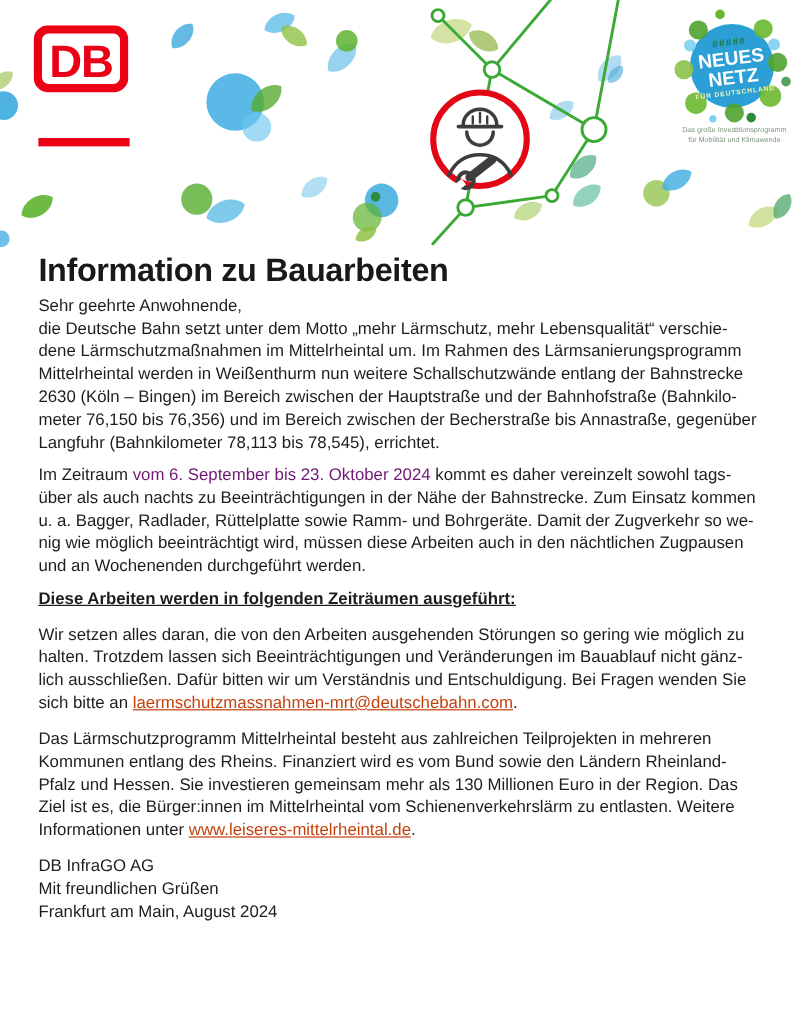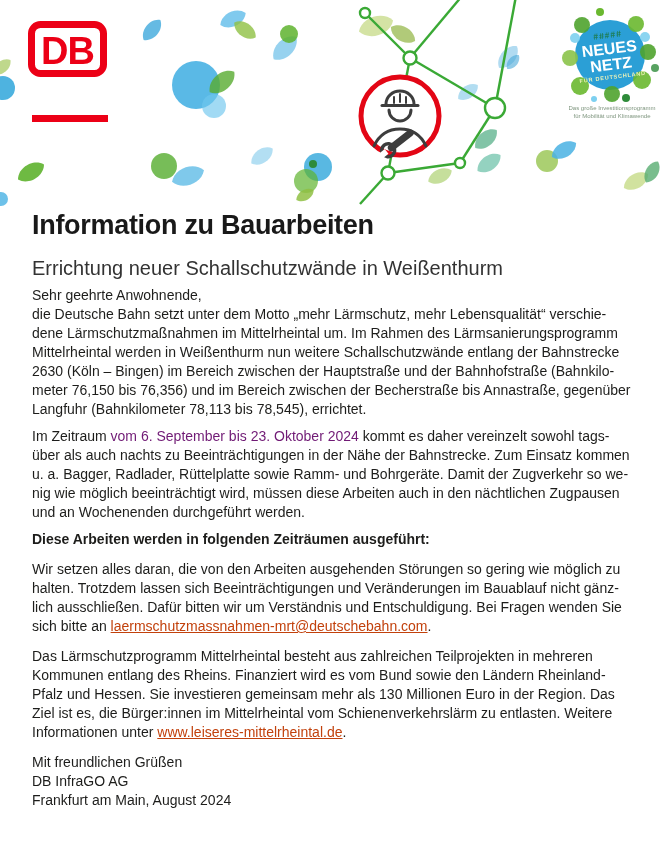--- a/index.html
+++ b/index.html
@@ -8,21 +8,21 @@
   .header-art{position:absolute;left:0;top:0;z-index:0;}
   .db-logo{position:absolute;left:28px;top:21px;z-index:2;}
   .red-bar{position:absolute;left:32px;top:115px;width:76px;height:7px;background:#ec0016;z-index:2;}
   .content{position:absolute;left:32px;top:210px;width:600px;z-index:1;}
   h1{margin:0;font-size:27px;line-height:30px;font-weight:bold;color:#191919;letter-spacing:-0.3px;}
   h2{margin:15px 0 0 0;font-size:20px;line-height:26px;font-weight:400;color:#333;}
   p{margin:0;font-size:14px;line-height:19px;color:#1d1d1b;}
   .salutation{margin-top:5px;}
   .p-intro{}
   .p-period{margin-top:8px;}
-  .list-heading{margin-top:8px;font-weight:bold;}
+  .list-heading{margin-top:8px;font-weight:bold;text-decoration:underline;}
   ul.periods{margin:0;padding:0;list-style:none;}
   ul.periods li{font-size:14px;line-height:19px;padding-left:13px;text-indent:-13px;}
   ul.periods li::before{content:"\2022\00a0";color:#a50010;font-weight:bold;}
   .p-apology{margin-top:11px;}
   .p-program{margin-top:11px;}
   .signature{margin-top:11px;}
   .signature span{display:block;}
   a{color:#c2410c;text-decoration:underline;}
   strong{font-weight:normal;color:#701a75;}
 </style>
@@ -131,33 +131,32 @@
 
   <svg class="db-logo" width="79" height="56" viewBox="0 0 79 56">
     <rect x="3.5" y="3.5" width="72" height="49" rx="9" fill="#ffffff" stroke="#ec0016" stroke-width="7"></rect>
     <text x="39.5" y="43" font-family="Liberation Sans, sans-serif" font-size="38" font-weight="bold" fill="#ec0016" text-anchor="middle" letter-spacing="-1">DB</text>
   </svg>
 
   <div class="red-bar"></div>
 
   <div class="content">
     <h1>Information zu Bauarbeiten</h1>
-    <h2>Errichtung neuer Schallschutzwände in Weißenthurm</h2>
 
     <p class="salutation">Sehr geehrte Anwohnende,</p>
 
     <p class="p-intro">die Deutsche Bahn setzt unter dem Motto „mehr Lärmschutz, mehr Lebensqualität“ verschie­dene Lärmschutzmaßnahmen im Mittelrheintal um. Im Rahmen des Lärmsanierungsprogramm Mittelrheintal werden in Weißenthurm nun weitere Schallschutzwände entlang der Bahnstrecke 2630 (Köln – Bingen) im Bereich zwischen der Hauptstraße und der Bahnhofstraße (Bahnkilo­meter 76,150 bis 76,356) und im Bereich zwischen der Becherstraße bis Annastraße, gegen­über Langfuhr (Bahnkilometer 78,113 bis 78,545), errichtet.</p>
 
     <p class="p-period"><span>Im Zeitraum </span><strong>vom 6. September bis 23. Oktober 2024</strong><span> kommt es daher vereinzelt sowohl tags­über als auch nachts zu Beeinträchtigungen in der Nähe der Bahnstrecke. Zum Einsatz kommen u. a. Bagger, Radlader, Rüttelplatte sowie Ramm- und Bohrgeräte. Damit der Zugverkehr so we­nig wie möglich beeinträchtigt wird, müssen diese Arbeiten auch in den nächtlichen Zugpausen und an Wochenenden durchgeführt werden.</span></p>
 
     <p class="list-heading">Diese Arbeiten werden in folgenden Zeiträumen ausgeführt:</p>
 
     <p class="p-apology"><span>Wir setzen alles daran, die von den Arbeiten ausgehenden Störungen so gering wie möglich zu halten. Trotzdem lassen sich Beeinträchtigungen und Veränderungen im Bauablauf nicht gänz­lich ausschließen. Dafür bitten wir um Verständnis und Entschuldigung. Bei Fragen wenden Sie sich bitte an </span><a href="#">laermschutzmassnahmen-mrt@deutschebahn.com</a><span>.</span></p>
 
     <p class="p-program"><span>Das Lärmschutzprogramm Mittelrheintal besteht aus zahlreichen Teilprojekten in mehreren Kommunen entlang des Rheins. Finanziert wird es vom Bund sowie den Ländern Rheinland-Pfalz und Hessen. Sie investieren gemeinsam mehr als 130 Millionen Euro in der Region. Das Ziel ist es, die Bürger:innen im Mittelrheintal vom Schienenverkehrslärm zu entlasten. Weitere Informationen unter </span><a href="#">www.leiseres-mittelrheintal.de</a><span>.</span></p>
 
     <p class="signature">
+      <span>DB InfraGO AG</span>
       <span>Mit freundlichen Grüßen</span>
-      <span>DB InfraGO AG</span>
       <span>Frankfurt am Main, August 2024</span>
     </p>
   </div>
 </div>
 
 </body></html>

